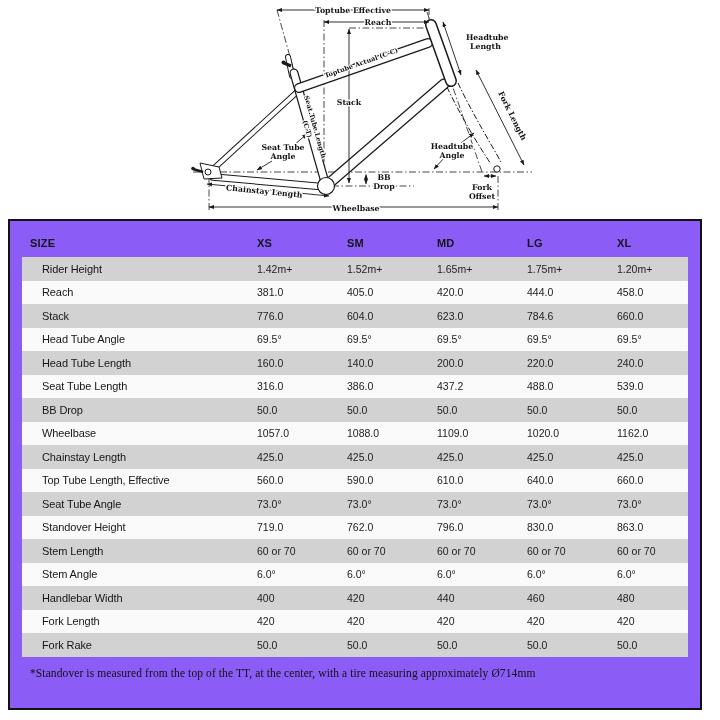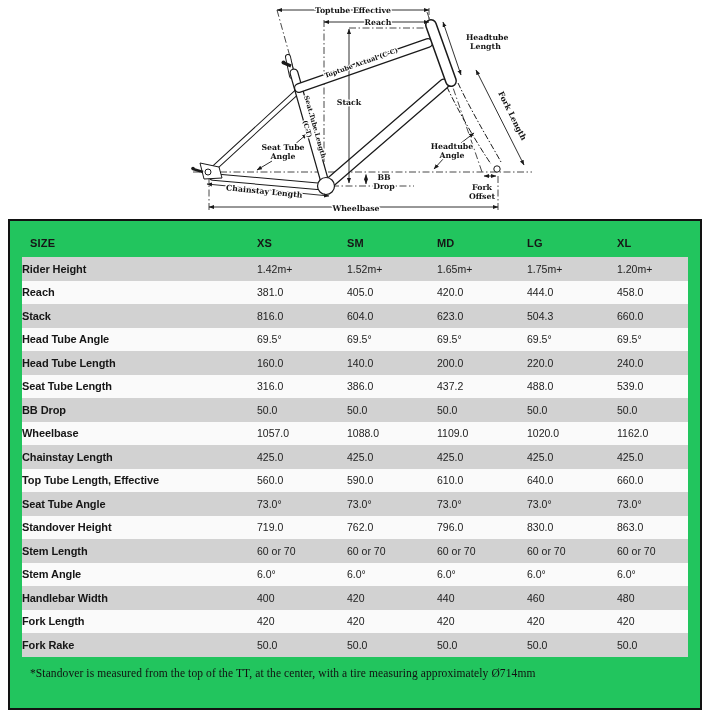--- a/index.html
+++ b/index.html
@@ -17,36 +17,36 @@
   .tubeI{stroke:#ffffff;fill:none;stroke-linecap:round}
   .dl{font:bold 7.8px "DejaVu Serif",serif;fill:#141414;
       paint-order:stroke;stroke:#fff;stroke-width:2.6px;stroke-linejoin:round}
   .dls{font:bold 6.6px "DejaVu Serif",serif;fill:#141414;
       paint-order:stroke;stroke:#fff;stroke-width:2.2px;stroke-linejoin:round}
   .mid{text-anchor:middle}
 
   
   .panel{
     position:absolute;top:219px;left:8px;width:694px;height:491px;
-    box-sizing:border-box;border:2px solid #121212;background:#22c55e;
+    box-sizing:border-box;border:2px solid #121212;background:#8b5cf6;
     padding:8px 12px;
   }
   table{border-collapse:collapse;width:100%;table-layout:fixed}
   col.c-label{width:233px}
   col.c-v{width:90px}
   thead th{
     text-align:left;font-size:11px;font-weight:bold;color:#161616;
     height:26px;letter-spacing:.2px;padding-left:8px;
   }
   thead th + th{padding-left:2px}
   tbody tr{height:23.5px}
   tbody tr:nth-child(odd){background:#d2d2d2}
   tbody tr:nth-child(even){background:#fafafa}
   tbody th{
-    text-align:left;font-size:11px;font-weight:bold;color:#161616;padding-left:0;
+    text-align:left;font-size:11px;font-weight:normal;color:#161616;padding-left:20px;
     letter-spacing:-.1px;
   }
   tbody td{font-size:10.5px;font-weight:normal;color:#222;padding-left:2px}
   .footnote{
     font-family:Liberation Serif, serif;font-size:11.5px;color:#111;
     margin:10px 0 0 8px;letter-spacing:.1px;
   }
 </style>
 </head>
 <body>
@@ -190,24 +190,24 @@
       <tr>
         <th>Reach</th>
         <td>381.0</td>
         <td>405.0</td>
         <td>420.0</td>
         <td>444.0</td>
         <td>458.0</td>
       </tr>
       <tr>
         <th>Stack</th>
-        <td>816.0</td>
+        <td>776.0</td>
         <td>604.0</td>
         <td>623.0</td>
-        <td>504.3</td>
+        <td>784.6</td>
         <td>660.0</td>
       </tr>
       <tr>
         <th>Head Tube Angle</th>
         <td>69.5°</td>
         <td>69.5°</td>
         <td>69.5°</td>
         <td>69.5°</td>
         <td>69.5°</td>
       </tr>

